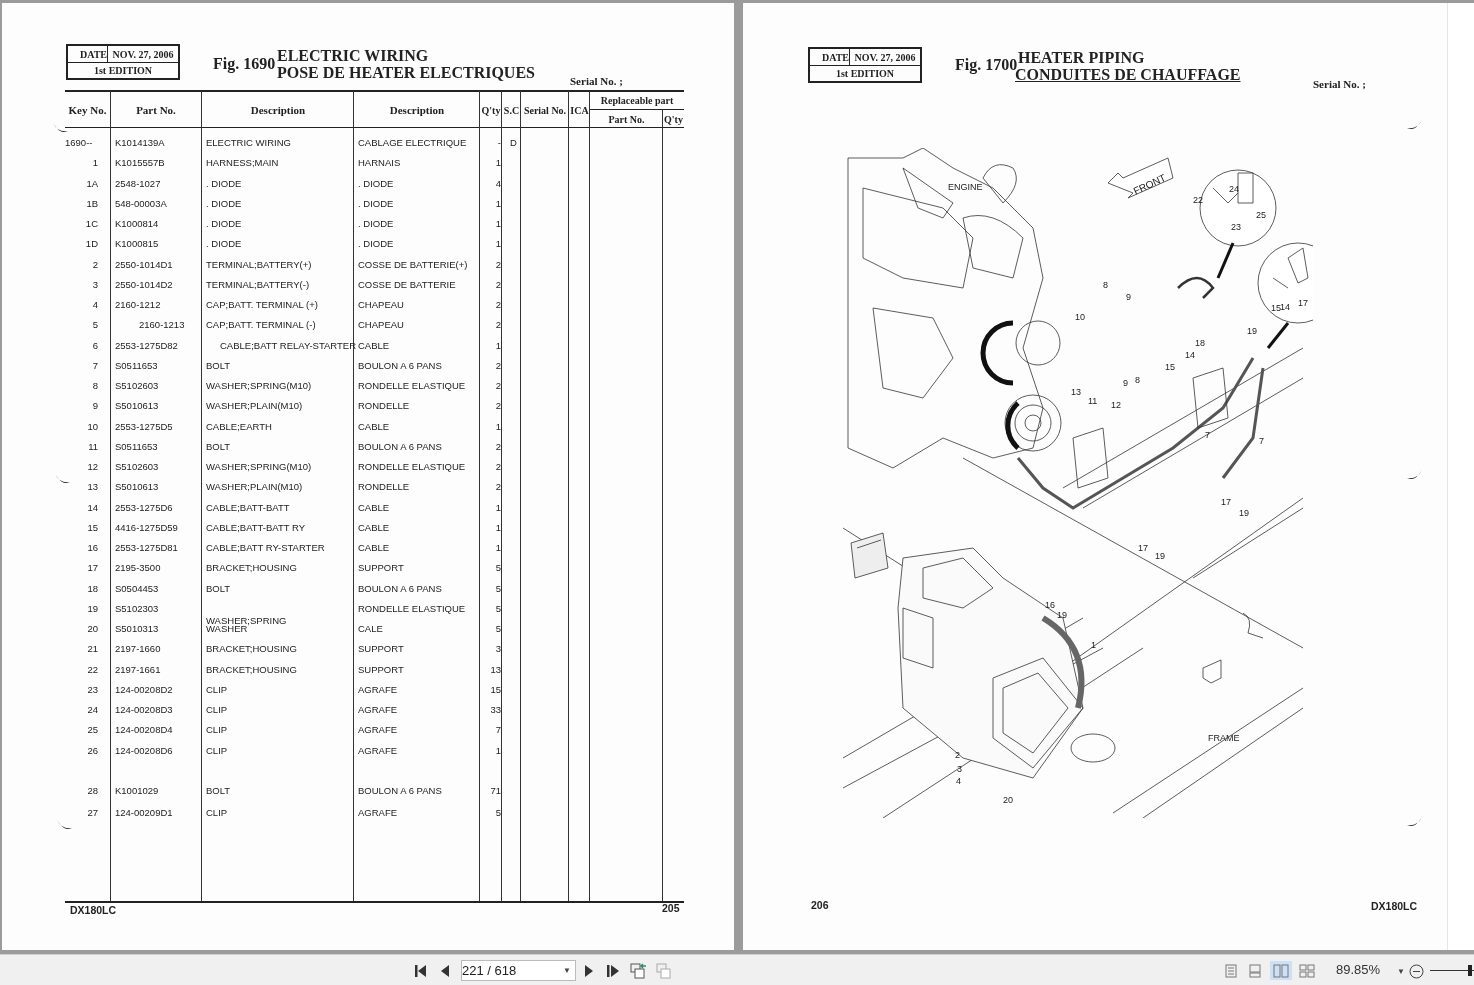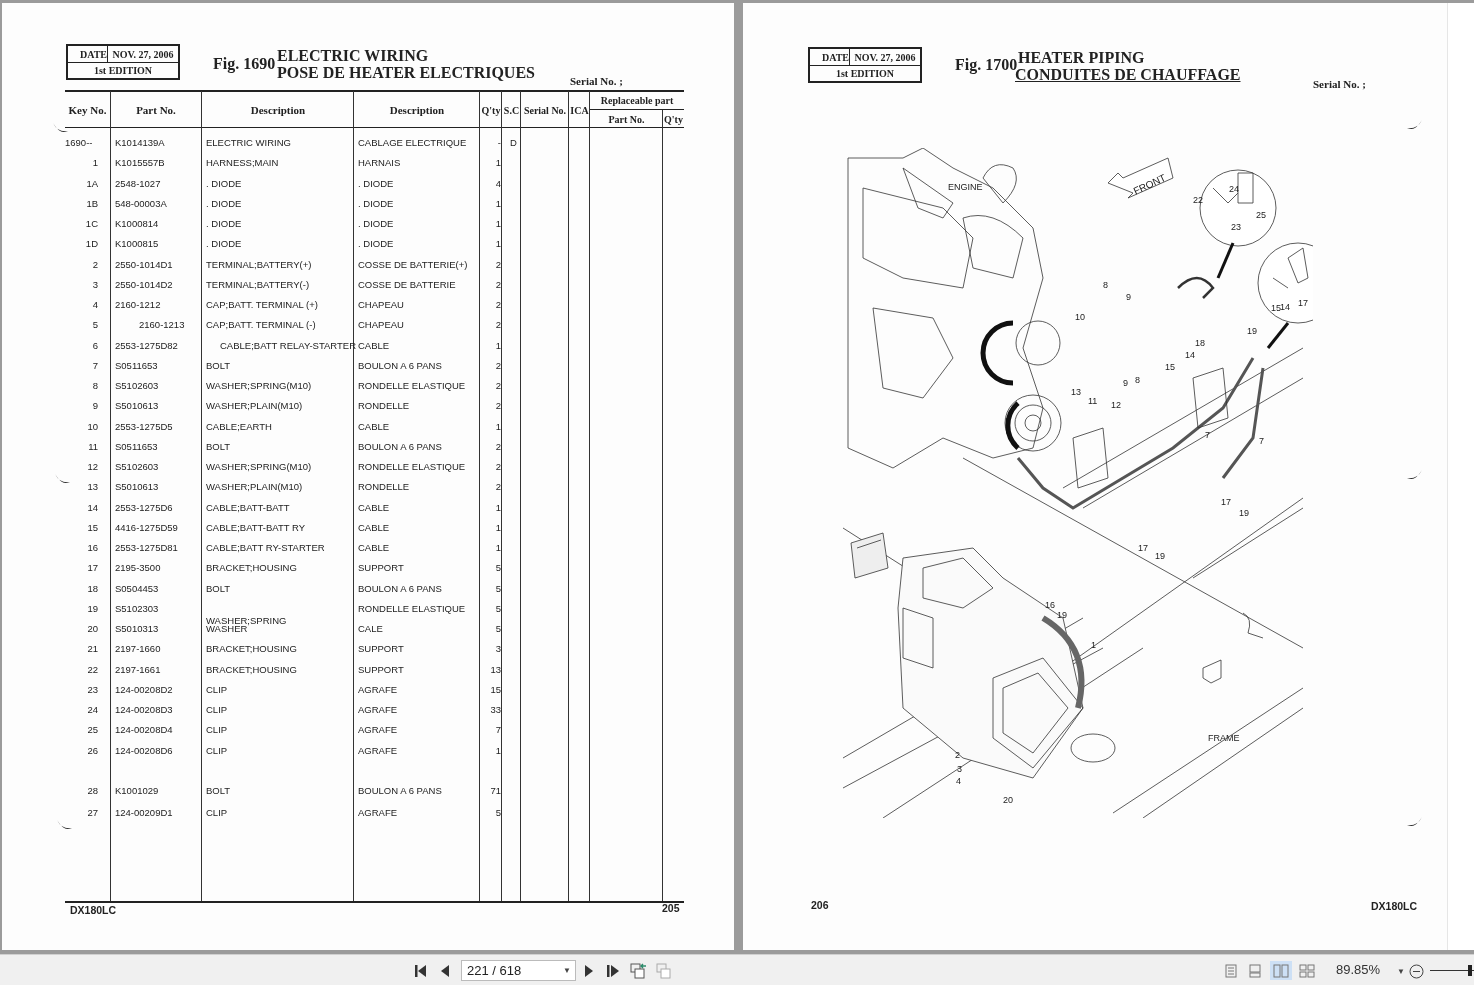--- a/index.html
+++ b/index.html
@@ -27,21 +27,21 @@
   .row { position: absolute; left: 0; height: 20px; width: 619px; font-size: 9.5px; color: #222; line-height: 20px; }
   .row span { position: absolute; white-space: nowrap; }
   .bottomline { position: absolute; left: 63px; top: 898px; width: 619px; height: 2px; background: #222; }
   .footer { position: absolute; font-weight: bold; font-size: 10.5px; color: #222; }
 
   .punch { position: absolute; width: 20px; height: 14px; }
 
   
   #toolbar { position: absolute; left: 0; top: 954px; width: 1474px; height: 31px; background: #f0f0f0; border-top: 1px solid #d0d0d0; }
   .tbtn { position: absolute; top: 8px; height: 16px; display: flex; align-items: center; justify-content: center; cursor: pointer; }
-  #page-input { position: absolute; left: 461px; top: 5px; width: 115px; height: 21px; background: #fff; border: 1px solid #bbb; font-size: 13px; color: #222; padding-left: 5px; line-height: 19px; }
+  #page-input { position: absolute; left: 461px; top: 5px; width: 115px; height: 21px; background: #fff; border: 1px solid #bbb; font-size: 13px; color: #222; line-height: 19px; }
   #page-input .dd { position: absolute; right: 4px; top: 0; font-size: 8px; color: #444; }
   #zoom-val { position: absolute; left: 1336px; top: 7px; font-size: 13px; color: #333; }
   .layout-btn { position: absolute; top: 6px; width: 22px; height: 19px; display: flex; align-items: center; justify-content: center; }
   .layout-btn.active { background: #cde0f5; }
 </style>
 </head>
 <body>
 
 <div id="viewer">
 

